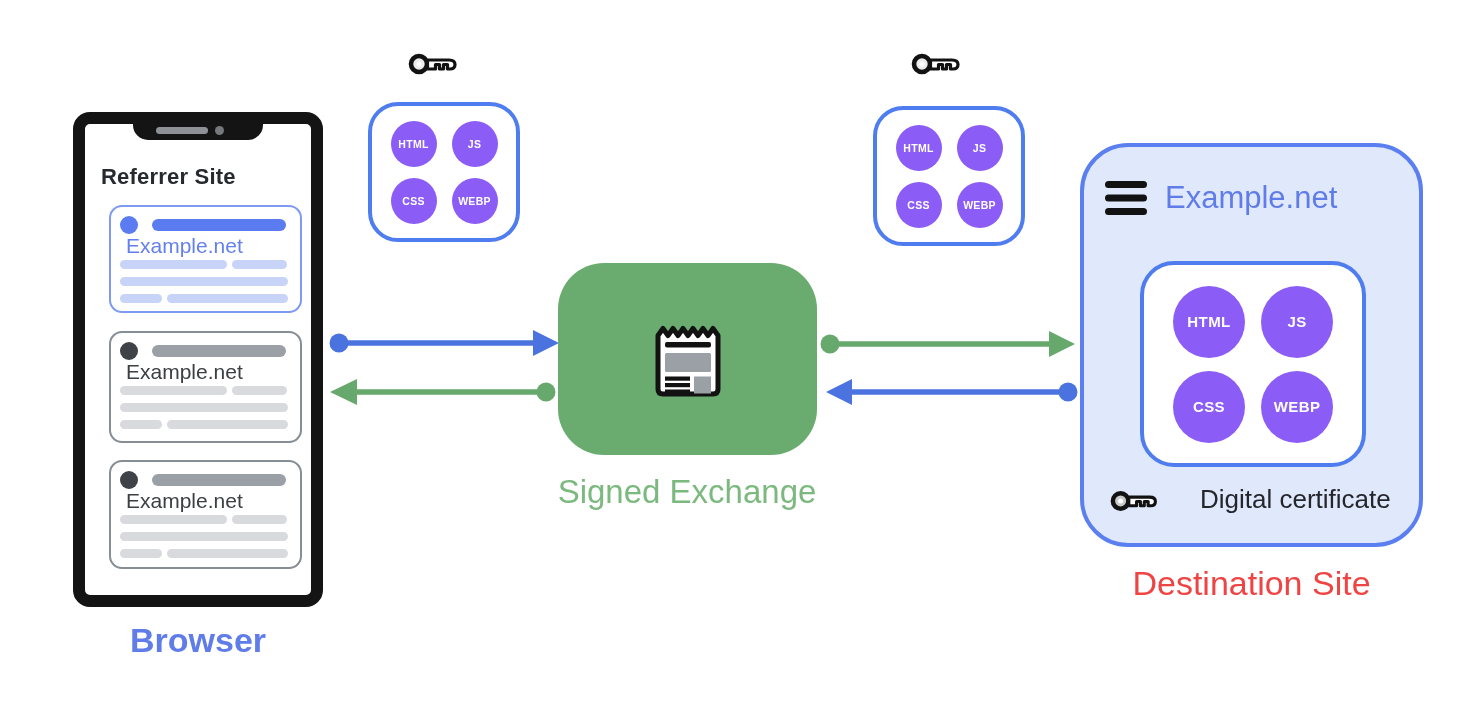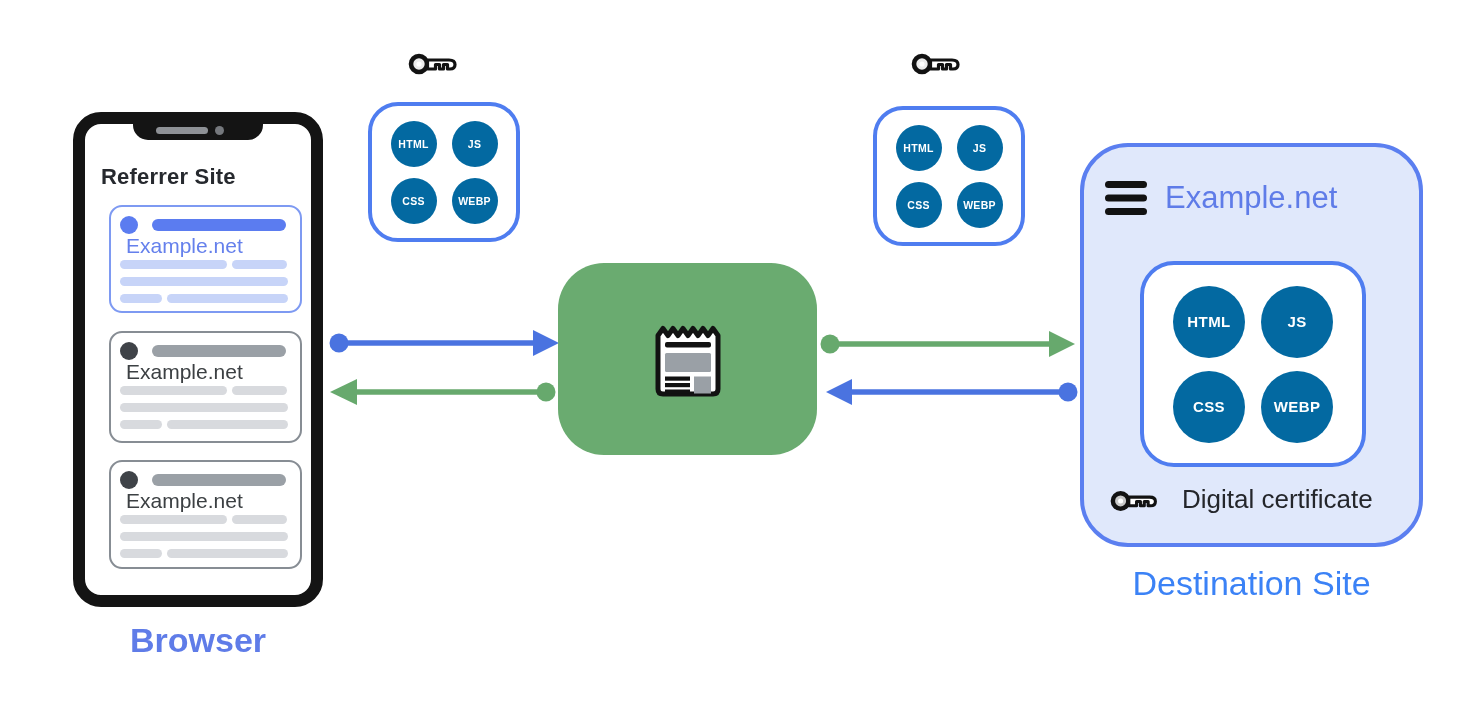--- a/index.html
+++ b/index.html
@@ -4,21 +4,21 @@
 <style>
   html,body{margin:0;padding:0;background:#fff;}
   .canvas{position:relative;width:1468px;height:716px;background:#fff;overflow:hidden;
           font-family:"Liberation Sans",sans-serif;}
 
   
   .arrows{position:absolute;left:0;top:0;width:1468px;height:716px;pointer-events:none;}
 
   
   .phone{position:absolute;left:73px;top:112px;width:250px;height:495px;background:#fff;
-         border:12px solid #141414;border-radius:28px;box-sizing:border-box;}
+         border:12px solid #141414;border-radius:17px;box-sizing:border-box;}
   .notch{position:absolute;left:50%;transform:translateX(-50%);top:-1px;width:130px;height:17px;
          background:#141414;border-radius:0 0 15px 15px;}
   .speaker{position:absolute;left:23px;top:4px;width:52px;height:7px;background:#8e9196;border-radius:4px;}
   .camera{position:absolute;left:82px;top:3px;width:9px;height:9px;background:#75787d;border-radius:50%;}
   .screen-title{position:absolute;left:16px;top:40px;font-size:22px;font-weight:700;color:#26292e;letter-spacing:.2px;}
   .card{position:absolute;left:24px;width:193px;background:#fff;border-radius:13px;box-sizing:border-box;}
   .card-1{top:81px;height:108px;border:2px solid #7e9af2;}
   .card-2{top:207px;height:112px;border:2px solid #878d94;}
   .card-3{top:336px;height:109px;border:2px solid #878d94;}
   .fav{position:absolute;left:9px;top:9px;width:18px;height:18px;border-radius:50%;}
@@ -39,41 +39,41 @@
                  font-size:34px;color:#5f7ce8;font-weight:bold;}
 
   
   .key{position:absolute;}
   .bundle{position:absolute;background:#fff;border:4px solid #4f7df0;box-sizing:border-box;
           display:grid;align-content:center;justify-content:center;}
   .bundle-sm{width:152px;height:140px;border-radius:30px;grid-template-columns:46px 46px;
              grid-template-rows:46px 46px;gap:11px 15px;}
   .bundle-left{left:368px;top:102px;}
   .bundle-right{left:873px;top:106px;}
-  .chip{border-radius:50%;background:#0369a1;color:#fff;display:flex;align-items:center;
+  .chip{border-radius:50%;background:#8b5cf6;color:#fff;display:flex;align-items:center;
         justify-content:center;font-weight:700;font-size:10.5px;letter-spacing:.3px;}
   .bundle-lg{left:56px;top:114px;width:226px;height:206px;border-radius:34px;
              grid-template-columns:72px 72px;grid-template-rows:72px 72px;gap:13px 16px;}
   .chip-lg{font-size:15px;letter-spacing:.4px;}
 
   
   .cache-box{position:absolute;left:558px;top:263px;width:259px;height:192px;background:#6aab70;
              border-radius:46px;display:flex;align-items:center;justify-content:center;}
   .cache-label{position:absolute;left:537px;top:470px;width:300px;text-align:center;
                font-size:33px;line-height:1.35;color:#7cb97f;}
 
   
   .dest-box{position:absolute;left:1080px;top:143px;width:343px;height:404px;background:#e0e8fb;
             border:4px solid #5b7ff0;border-radius:48px;box-sizing:border-box;}
   .dest-header{position:absolute;left:21px;top:33px;display:flex;align-items:center;gap:18px;}
   .dest-title{font-size:31px;color:#5f7ce8;}
-  .cert-row{position:absolute;left:25px;top:337px;display:flex;align-items:center;gap:15px;}
+  .cert-row{position:absolute;left:25px;top:337px;display:flex;align-items:center;gap:33px;}
   .cert-text{font-size:26px;color:#24262b;}
   .dest-label{position:absolute;left:1080px;top:564px;width:343px;text-align:center;
-              font-size:34px;color:#3b82f6;}
+              font-size:34px;color:#ef4444;}
 </style>
 </head>
 <body>
 
 <div class="canvas">
 
   <svg class="arrows" viewBox="0 0 1468 716">
     <g>
       <circle cx="339" cy="343" r="9.5" fill="#4a73e0"></circle>
       <line x1="346" y1="343" x2="538" y2="343" stroke="#4a73e0" stroke-width="5.5"></line>
@@ -167,20 +167,21 @@
       <path d="M10 16.5 L15 9.5 L20 16.5 L25 9.5 L30 16.5 L35 9.5 L40 16.5 L45 9.5 L50 16.5 L55 9.5 L60 16.5 L65 9.5 L70 16.5 V70 Q70 75 65 75 H15 Q10 75 10 70 Z" fill="#ffffff" stroke="#121212" stroke-width="5" stroke-linejoin="round"></path>
       <rect x="17" y="23" width="46" height="5.5" rx="2" fill="#121212"></rect>
       <rect x="17" y="34" width="46" height="19" rx="1.5" fill="#9aa0a6"></rect>
       <rect x="17" y="57.5" width="25" height="4.2" fill="#121212"></rect>
       <rect x="17" y="64" width="25" height="4.2" fill="#121212"></rect>
       <rect x="17" y="70.5" width="25" height="4.2" fill="#121212"></rect>
       <rect x="46" y="57.5" width="17" height="17" fill="#9aa0a6"></rect>
     </svg>
   </div>
   <div class="cache-label">
+    <div>Signed Exchange</div>
   </div>
 
   <div class="dest-box">
     <div class="dest-header">
       <svg width="42" height="34" viewBox="0 0 42 34">
         <rect x="0" y="0" width="42" height="7" rx="3.5" fill="#121212"></rect>
         <rect x="0" y="13.5" width="42" height="7" rx="3.5" fill="#121212"></rect>
         <rect x="0" y="27" width="42" height="7" rx="3.5" fill="#121212"></rect>
       </svg>
       <div class="dest-title">Example.net</div>

